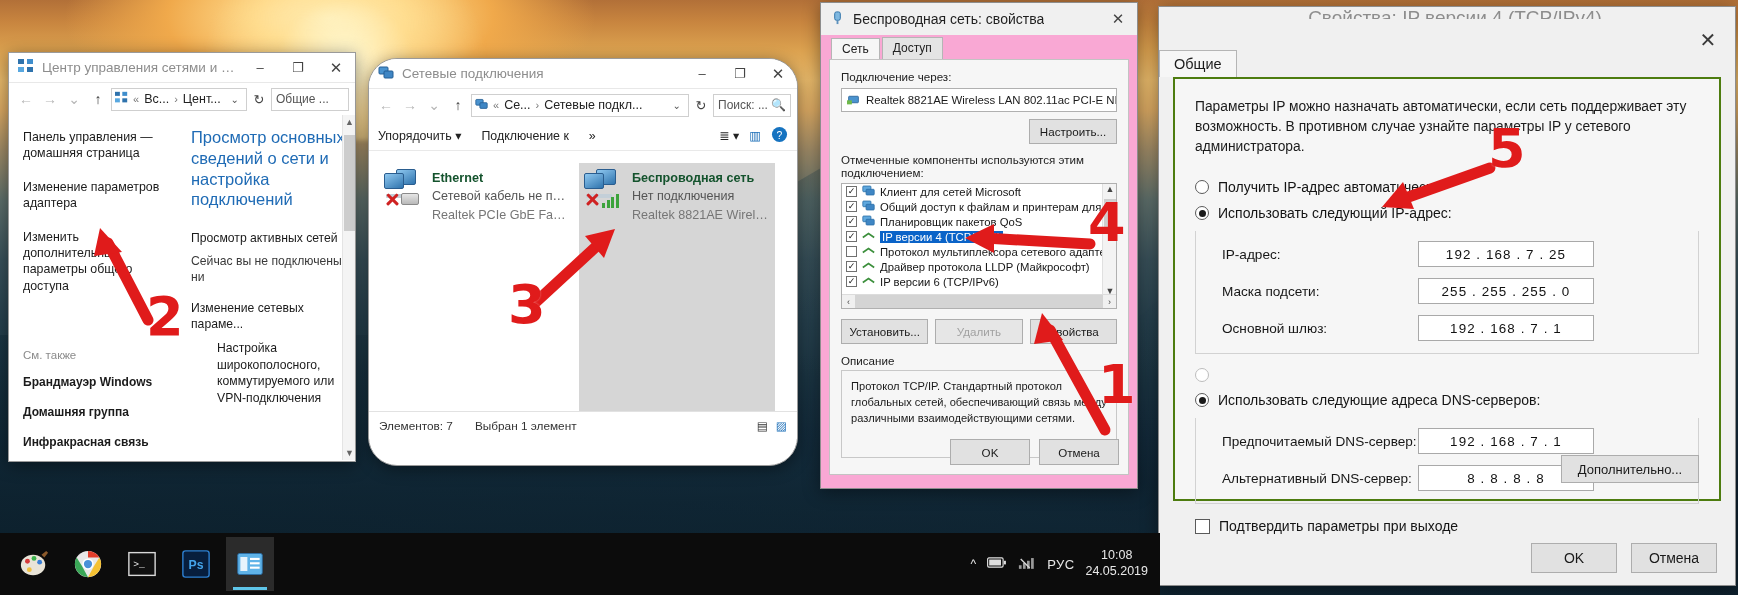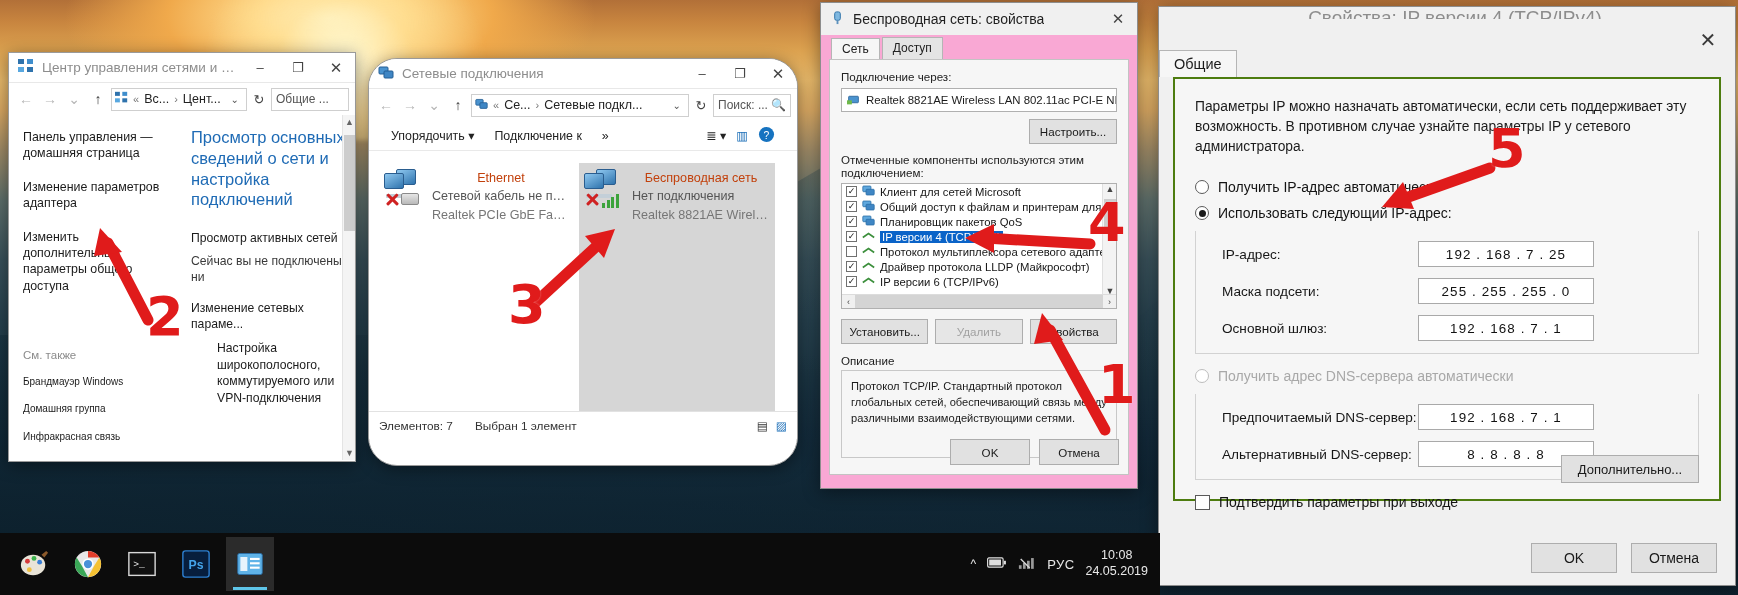--- a/index.html
+++ b/index.html
@@ -116,51 +116,51 @@
   }
 
   
   #win1 { left: 8px; top: 52px; width: 348px; height: 410px; }
   #win1 .body { display: flex; height: 345px; position: relative; }
   #win1 .leftpane {
     width: 178px; padding: 14px 10px 0 14px; font-size: 12.4px; color: #1b1b1b; line-height: 1.32;
   }
   #win1 .leftpane .grp { margin-bottom: 17px; }
   #win1 .leftpane .seealso-h { color: #8b8b8b; font-size: 11.5px; margin: 54px 0 12px 0;}
-  #win1 .leftpane .sa { margin-bottom: 14px; font-size: 10px; }
+  #win1 .leftpane .sa { margin-bottom: 14px; font-size: 12px; font-weight: bold; }
   #win1 .rightpane { flex: 1; padding: 12px 8px 0 4px; }
   #win1 .bigblue {
     color: #1f6bb5; font-size: 16.5px; line-height: 1.26; margin-bottom: 20px;
   }
   #win1 .sect { font-size: 12.2px; color: #1b1b1b; line-height: 1.35; margin-bottom: 6px;}
   #win1 .sect.dim { color: #3a3a3a; }
   #win1 .linkblue { color: #2a7fc9; font-size: 12.2px; line-height: 1.34; }
   #win1 .netrow { display: flex; gap: 6px; margin-top: 8px; }
   #win1 .scrollbar {
     position: absolute; right: 0; top: 0; width: 13px; height: 345px; background: #f4f4f4;
     border-left: 1px solid #e4e4e4;
   }
   #win1 .scrollbar .thumb { position:absolute; top: 20px; left: 1px; width: 11px; height: 96px; background: #cdcdcd;}
   #win1 .scrollbar .ar { position:absolute; left:0; width: 13px; text-align:center; font-size:9px; color:#666;}
 
   
   #win2 { left: 368px; top: 58px; width: 430px; height: 408px; border-radius: 29px; }
   #win2 .toolbar {
     height: 30px; display: flex; align-items: center; gap: 20px;
-    padding: 0 22px; font-size: 12.4px; color: #232323;
+    padding: 0 9px; font-size: 12.4px; color: #232323;
     border-bottom: 1px solid #e9e9e9; background: #fff;
   }
   #win2 .toolbar .right { margin-left: auto; display: flex; align-items: center; gap: 10px; }
   #win2 .content { height: 288px; display: flex; padding: 12px 10px 0 10px; gap: 4px; position: relative;}
   #win2 .conn {
     width: 196px; display: flex; gap: 8px; padding: 6px 5px; align-items: flex-start;
   }
   #win2 .conn.selected { background: #d6d6d6; }
   #win2 .conn .txt { font-size: 12.6px; line-height: 1.45; min-width: 0; }
-  #win2 .conn .nm { color: #c2410c; font-weight: 400; white-space: nowrap; overflow: hidden; text-overflow: ellipsis; text-align: center;}
+  #win2 .conn .nm { color: #14532d; font-weight: 700; white-space: nowrap; overflow: hidden; text-overflow: ellipsis;}
   #win2 .conn .st { color: #555; white-space: nowrap; overflow: hidden; text-overflow: ellipsis;}
   #win2 .conn .dv { color: #767676; white-space: nowrap; overflow: hidden; text-overflow: ellipsis;}
   #win2 .statusbar {
     position: absolute; left: 0; bottom: 0; width: 100%; height: 28px;
     border-top: 1px solid #e2e2e2; display: flex; align-items: center; gap: 22px;
     padding: 0 10px; font-size: 11.8px; color: #333; background: #fff;
   }
   #win2 .statusbar .views { margin-left: auto; display: flex; gap: 8px; align-items: center;}
 
   
@@ -629,21 +629,24 @@
           <span class="ipbox">255 . 255 . 255 .  0</span>
         </div>
         <div class="fieldrow">
           <span class="fl">Основной шлюз:</span>
           <span class="ipbox">192 . 168 .  7  .  1</span>
         </div>
       </div>
 
       <div class="radio-row">
         <span class="radio dis"></span>
-        <span class="radio-label dis">Получить адрес DNS-сервера автоматически</span>
+      </div>
+      <div class="radio-row">
+        <span class="radio on"></span>
+        <span class="radio-label">Использовать следующие адреса DNS-серверов:</span>
       </div>
 
       <div class="fieldgrp">
         <div class="fieldrow">
           <span class="fl">Предпочитаемый DNS-сервер:</span>
           <span class="ipbox">192 . 168 .  7  .  1</span>
         </div>
         <div class="fieldrow">
           <span class="fl">Альтернативный DNS-сервер:</span>
           <span class="ipbox">8  .  8  .  8  .  8</span>

